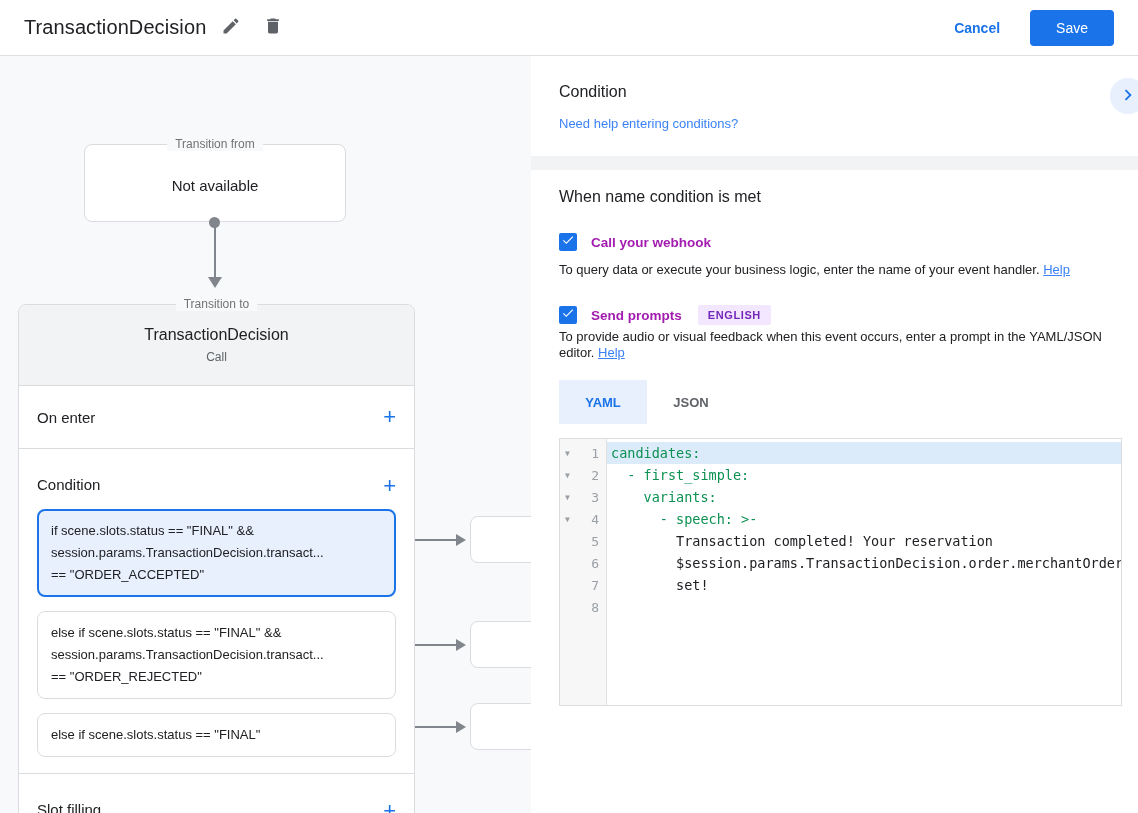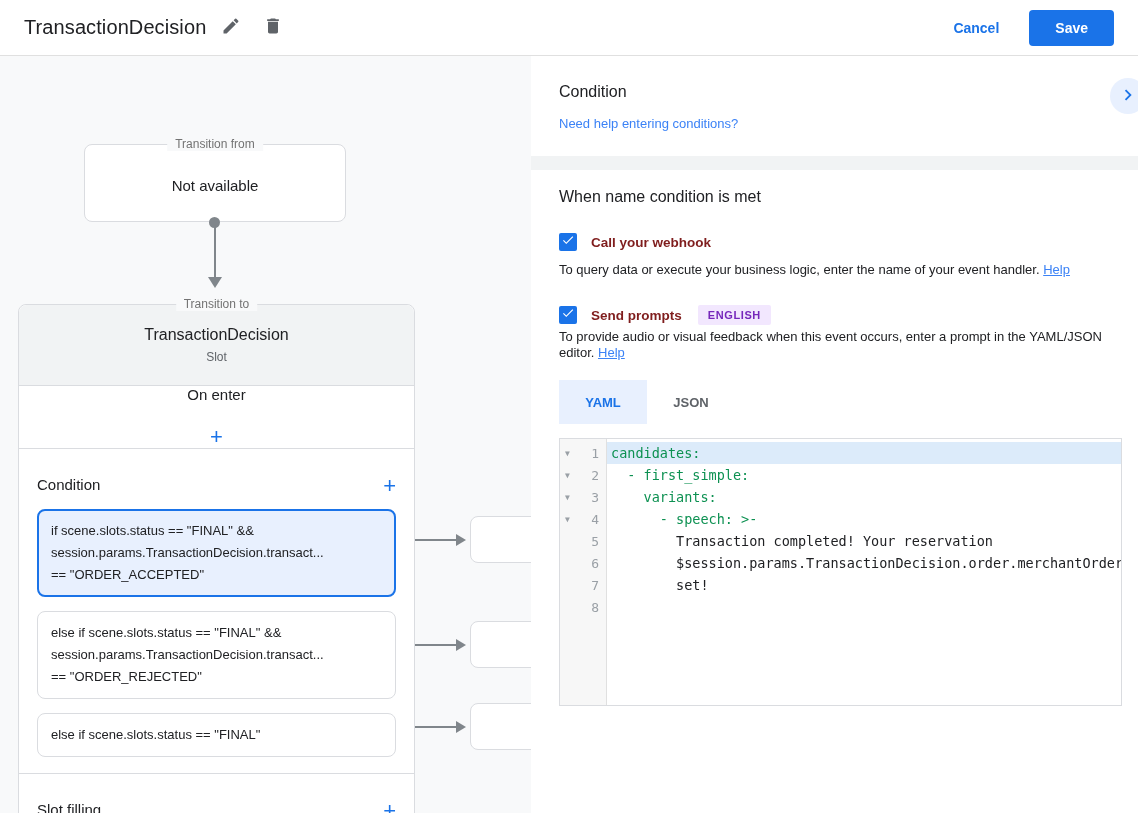--- a/index.html
+++ b/index.html
@@ -10,21 +10,21 @@
   .topbar { position:absolute; left:0; top:0; width:1138px; height:56px; background:#fff;
     border-bottom:1px solid #e0e0e0; display:flex; align-items:center; padding:0 24px; z-index:30; }
   .topbar h1 { font-size:20px; font-weight:400; color:#202124; letter-spacing:.1px; }
   .icon-btn { width:34px; height:34px; border:none; background:transparent; display:flex;
     align-items:center; justify-content:center; cursor:pointer; margin-left:8px; }
   .icon-btn svg { fill:#5f6368; width:20px; height:20px; }
   .topbar-spacer { flex:1; }
   .cancel-btn { border:none; background:transparent; color:#1a73e8; font-size:14px; font-weight:700;
     margin-right:30px; cursor:pointer; font-family:inherit; }
   .save-btn { background:#1a73e8; color:#fff; border:none; border-radius:4px; height:36px;
-    padding:0 26px; font-size:14px; font-weight:700; cursor:pointer; font-family:inherit; }
+    padding:0 26px; font-size:14px; font-weight:400; cursor:pointer; font-family:inherit; }
 
   
   .canvas { position:absolute; left:0; top:56px; width:531px; height:757px; background:#f8f9fa; overflow:hidden; }
   .legendbox { position:absolute; border:1px solid #dadce0; border-radius:8px; background:#fff; }
   .legend { position:absolute; top:-8px; left:50%; transform:translateX(-50%); background:#f8f9fa;
     padding:0 8px; font-size:12px; color:#737373; white-space:nowrap; }
   .tfrom { left:84px; top:88px; width:262px; height:78px; display:flex; align-items:center; justify-content:center; }
   .tfrom-text { font-size:15px; color:#202124; margin-top:4px; }
 
   .conn-dot { position:absolute; width:11px; height:11px; border-radius:50%; background:#80868b; }
@@ -36,21 +36,21 @@
     border-bottom:6px solid transparent; border-left:10px solid #80868b; }
   .target-box { position:absolute; width:80px; height:47px; background:#fff;
     border:1px solid #dadce0; border-radius:8px; }
 
   .tto { left:18px; top:248px; width:397px; height:620px; background:#fff; overflow:visible; }
   .tto-header { background:#f1f3f4; border-radius:8px 8px 0 0; height:80px; display:flex;
     flex-direction:column; align-items:center; justify-content:center; }
   .tto-title { font-size:16px; color:#202124; }
   .tto-sub { font-size:12px; color:#5f6368; margin-top:6px; }
   .sec { border-top:1px solid #dadce0; padding:0 18px; }
-  .sec-row { height:62px; display:flex; align-items:center; justify-content:space-between;flex-direction:column; }
+  .sec-row { height:62px; display:flex; align-items:center; justify-content:space-between; }
   .sec-label { font-size:15px; color:#202124; }
   .plus { color:#1a73e8; font-size:22px; font-weight:400; line-height:1; cursor:pointer; background:none; border:none; }
   .sec-head { height:48px; display:flex; align-items:flex-end; justify-content:space-between; padding-top:12px; }
   .sec-head .sec-label { line-height:24px; }
   .cond-card { border:1px solid #dadce0; background:#fff; border-radius:8px; padding:10px 13px;
     font-size:13px; line-height:22px; color:#202124; margin-top:14px; cursor:pointer; }
   .cond-card.selected { border:2px solid #1a73e8; background:#e8f0fe; padding:9px 12px; margin-top:12px; }
   .sec.pad-bottom { padding-bottom:16px; }
 
   
@@ -69,21 +69,21 @@
     white-space:nowrap; overflow:hidden; }
   .link { color:#3b82f6; font-size:13px; text-decoration:none; cursor:pointer; }
   .help-line { margin-top:14px; line-height:15px; }
   .band { margin:25px 0 0 -28px; width:607px; height:14px; background:#f1f3f4; }
   .when-h { margin-top:17px; }
 
   .check-row { display:flex; align-items:center; margin-top:27px; }
   .checkbox { width:18px; height:18px; background:#1a73e8; border-radius:2px; display:flex;
     align-items:center; justify-content:center; cursor:pointer; flex:none; }
   .checkbox svg { width:14px; height:14px; fill:#fff; }
-  .check-label { font-size:13.5px; font-weight:700; color:#7f1d1d; margin-left:14px; }
+  .check-label { font-size:13.5px; font-weight:700; color:#a21caf; margin-left:14px; }
   .helper { margin-top:11px; font-size:13px; color:#202124; line-height:16px; width:563px; }
   .helper .link { text-decoration:underline; }
   .text-input { margin-top:8px; width:563px; height:38px; border:1px solid #dadce0; border-radius:4px;
     display:flex; align-items:center; padding:0 12px; font-size:14px; color:#202124; cursor:text; }
   .caret { display:inline-block; width:1px; height:17px; background:#202124; margin-left:1px; }
 
   .badge { margin-left:16px; background:#f2e7fe; color:#7627bb; font-size:11px; font-weight:700;
     letter-spacing:.6px; padding:4px 10px; border-radius:2px; }
   .helper2 { margin-top:4px; line-height:16px; }
   .tabs { margin-top:19px; display:flex; }
@@ -146,21 +146,21 @@
 
   <div class="target-box" style="left:470px; top:647px;"></div>
   <div class="conn-dot" style="left:391px; top:665px;"></div>
   <div class="conn-hline" style="left:399px; top:670px; width:58px;"></div>
   <div class="conn-harrow" style="left:456px; top:665px;"></div>
 
   <div class="legendbox tto">
     <span class="legend">Transition to</span>
     <div class="tto-header">
       <div class="tto-title">TransactionDecision</div>
-      <div class="tto-sub">Slot</div>
+      <div class="tto-sub">Call</div>
     </div>
 
     <div class="sec">
       <div class="sec-row">
         <span class="sec-label">On enter</span>
         <button class="plus">+</button>
       </div>
     </div>
 
     <div class="sec pad-bottom">

